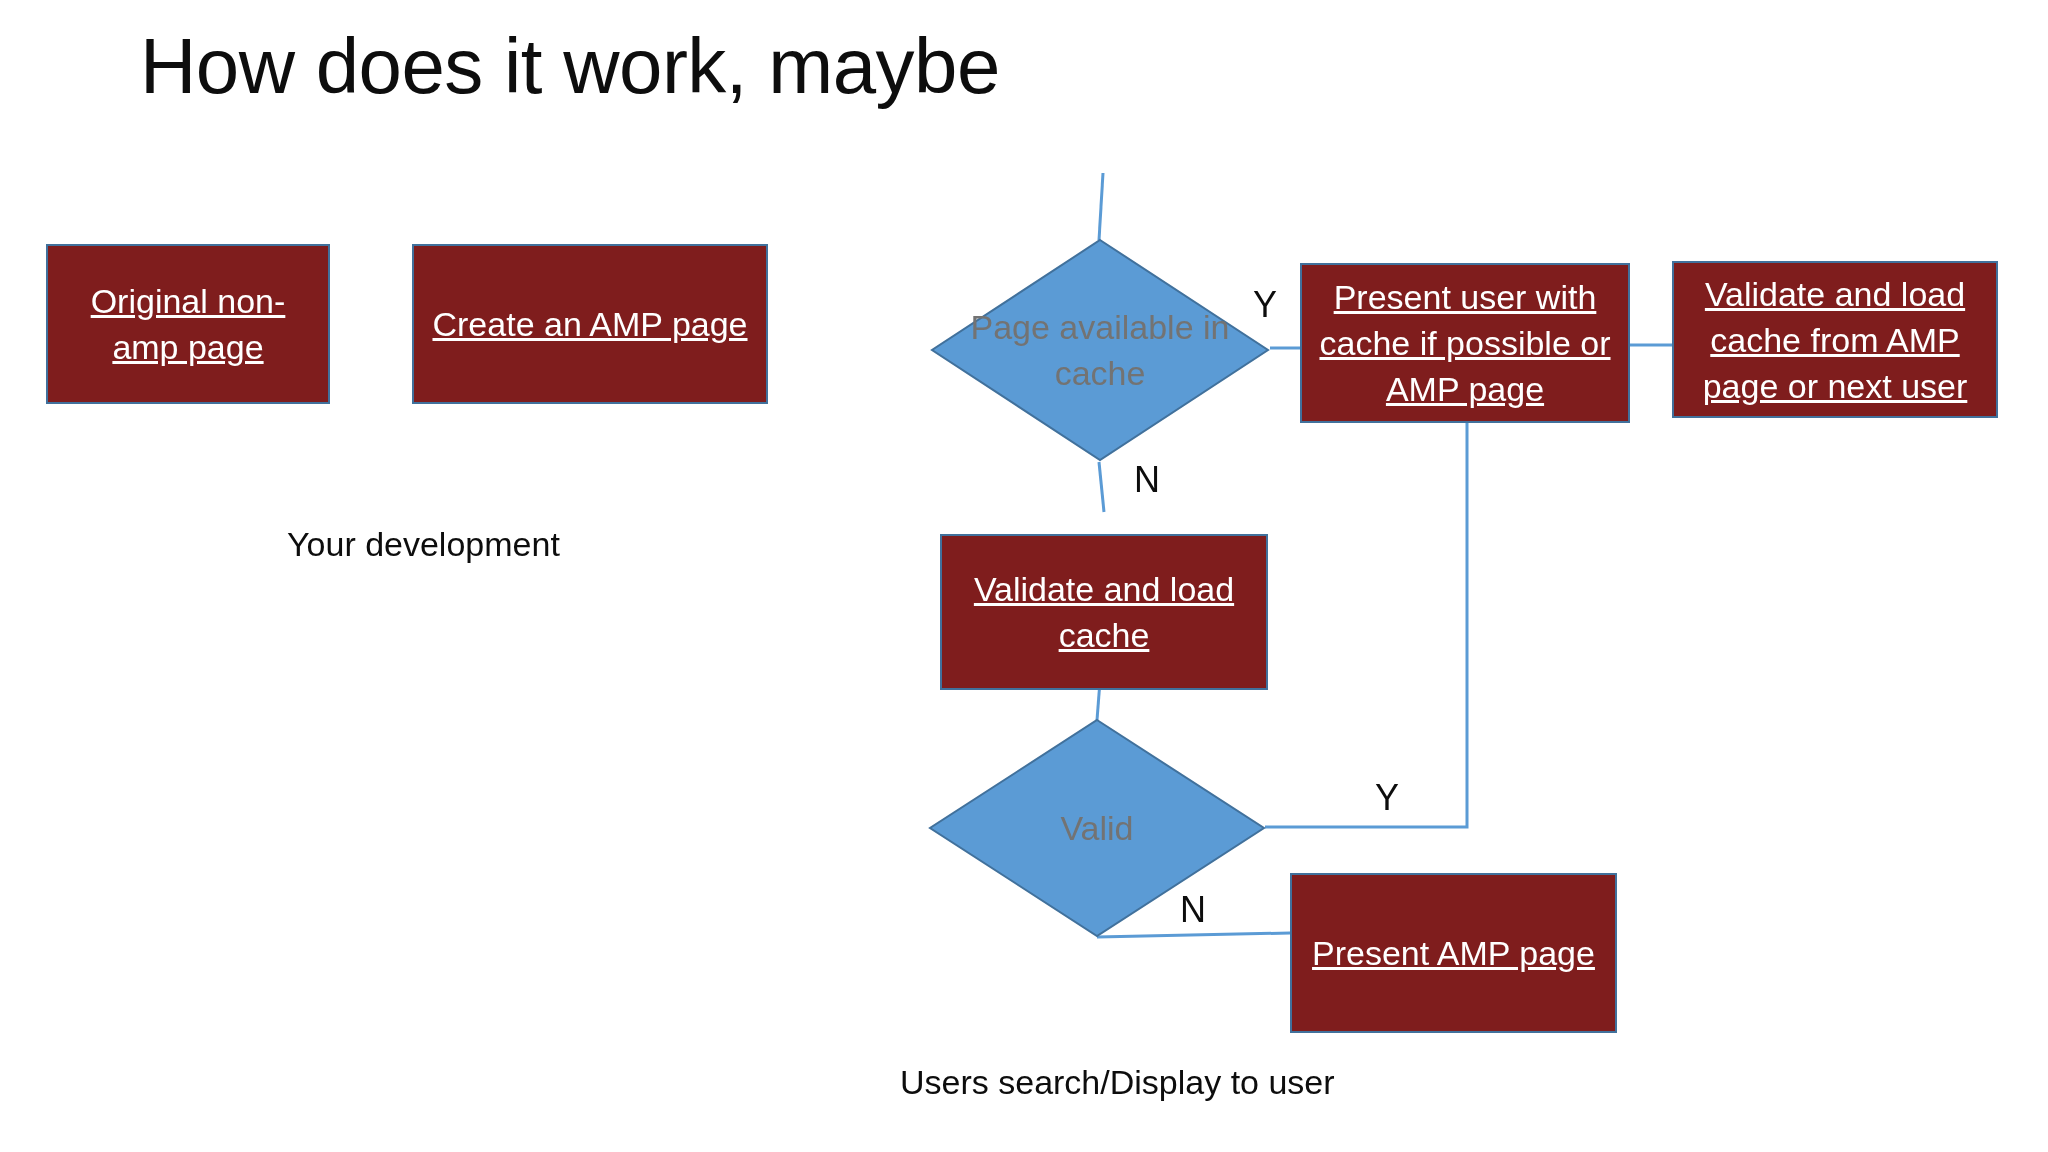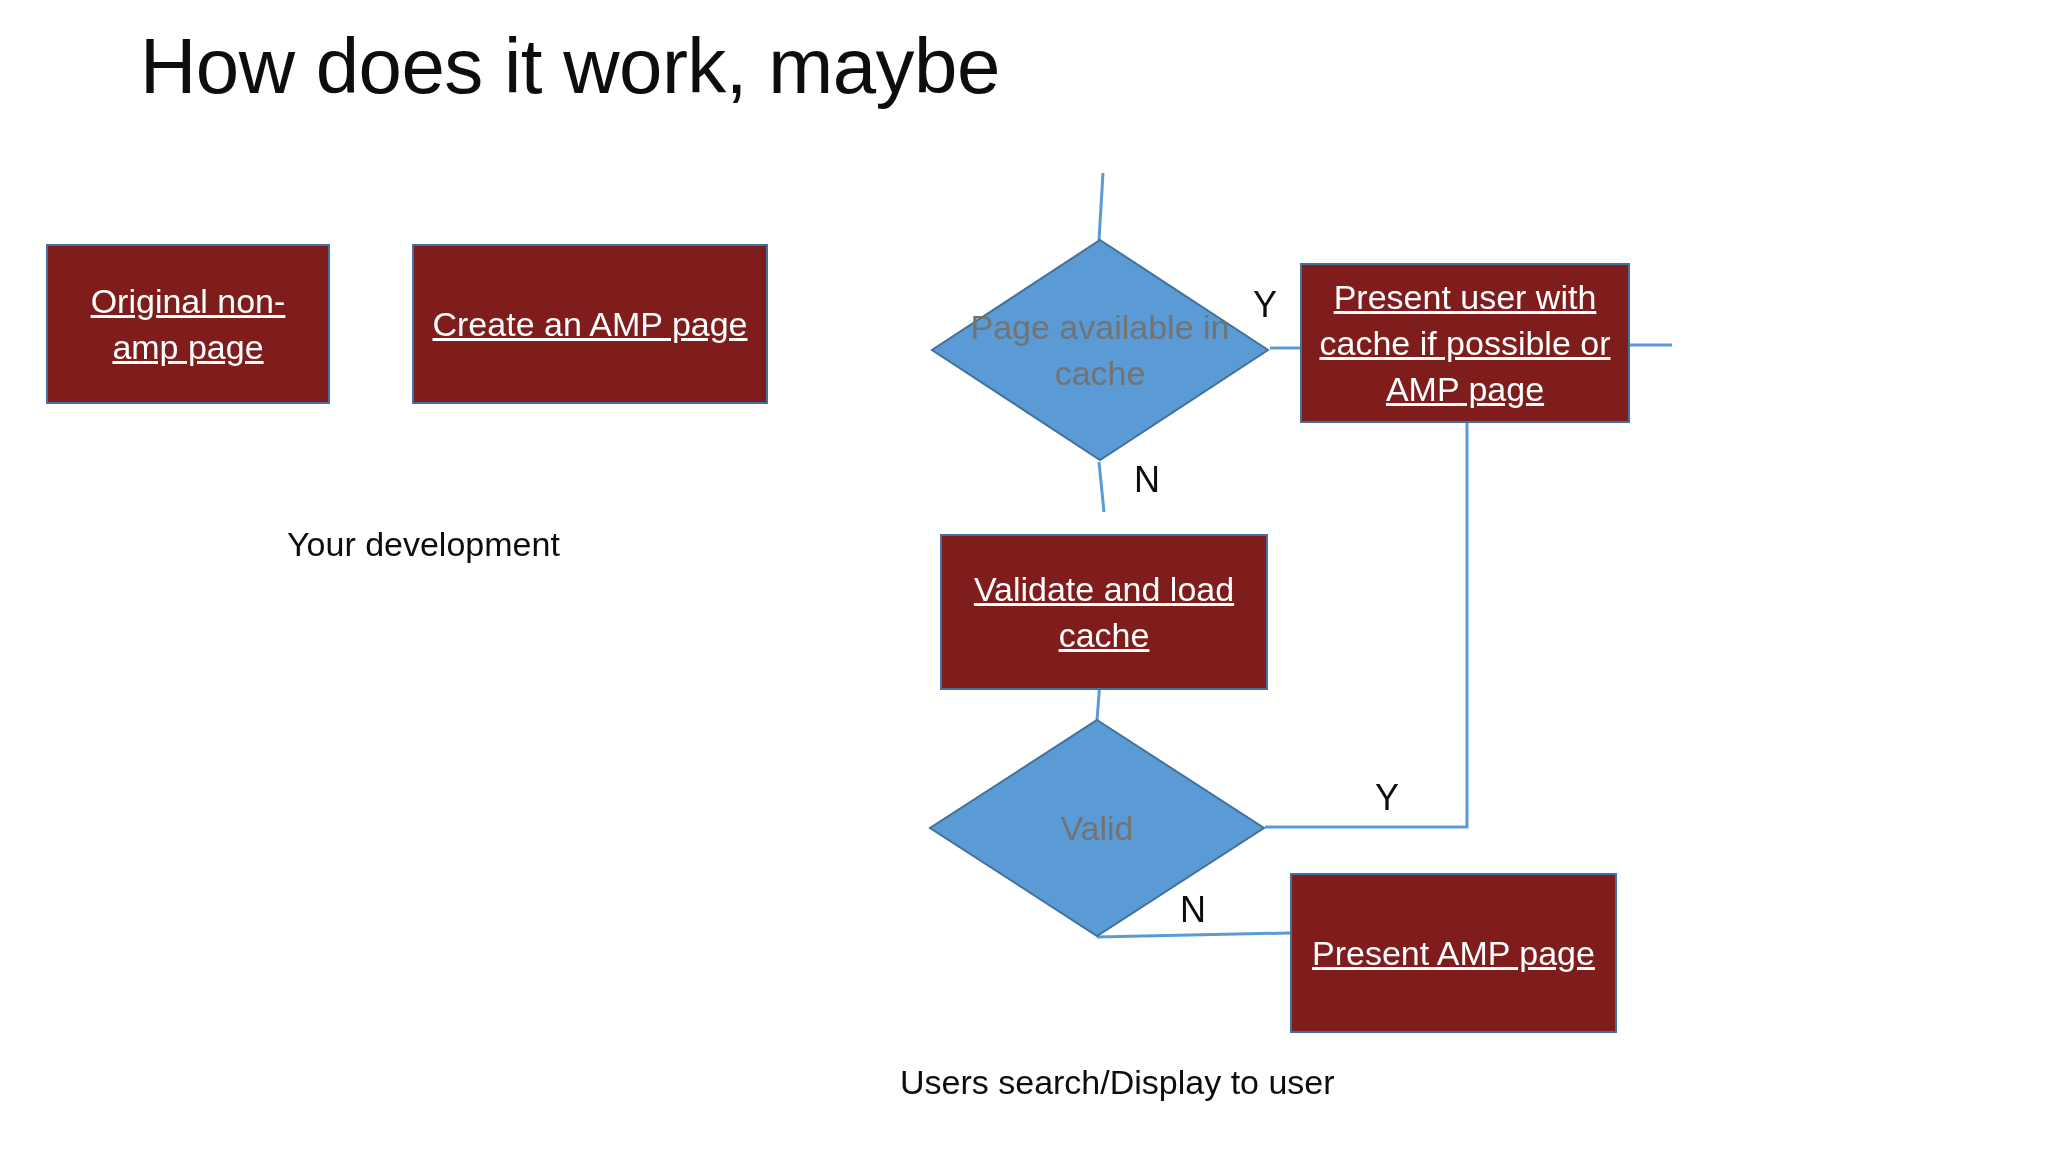--- a/index.html
+++ b/index.html
@@ -140,20 +140,23 @@
   </div>
 
   <div class="branch-label" style="left:1253px; top:285px;">Y</div>
 
   <div class="branch-label" style="left:1134px; top:460px;">N</div>
 
   <div class="box" style="left:1300px; top:263px; width:330px; height:160px;">
     <span>Present user with cache if possible or AMP page</span>
   </div>
 
+  <div class="box" style="left:1672px; top:261px; width:326px; height:157px;">
+    <span>Validate and load cache from AMP page or next user</span>
+  </div>
 
   <div class="box" style="left:940px; top:512px; width:328px; height:156px;margin-top:22px;">
     <span>Validate and load cache</span>
   </div>
 
   <div class="diamond-wrap" style="left:928px; top:718px; width:338px; height:220px;">
     <svg width="338" height="220" viewBox="0 0 338 220">
       <polygon points="169,2 336,110 169,218 2,110" fill="#5b9bd5" stroke="#41719c" stroke-width="2"></polygon>
     </svg>
     <div class="diamond-label">Valid</div>

